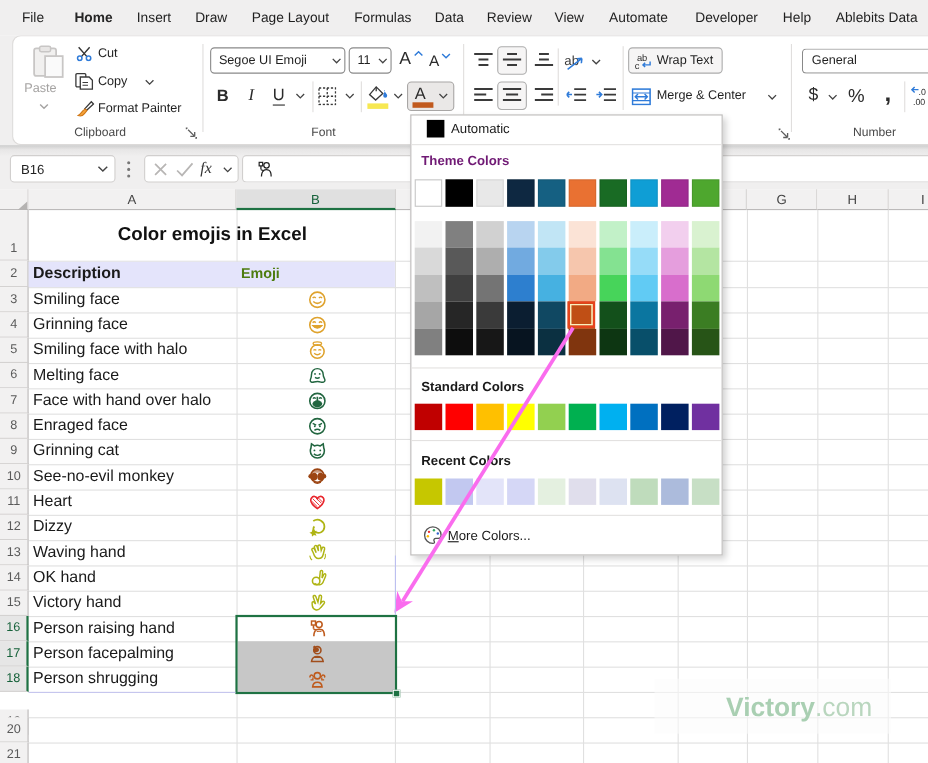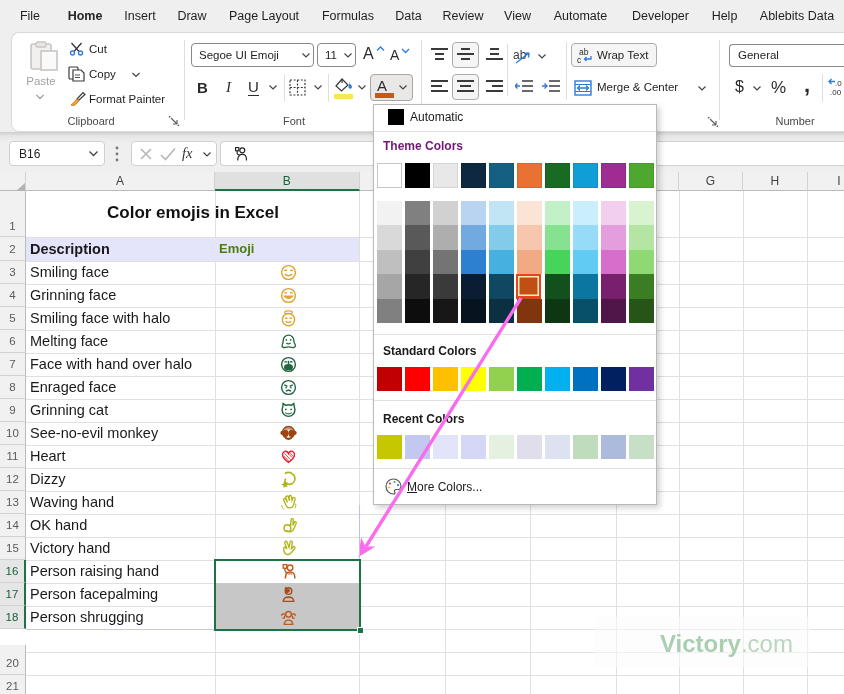--- a/index.html
+++ b/index.html
@@ -52,21 +52,21 @@
   <div class="tab" style="left:754px;width:86px;">Ablebits Data</div>
 </div>
 <div class="abs" id="ribbonbg"></div>
 <div class="abs" id="ribboncard"></div>
 
 <svg class="abs" style="left:28px;top:41px;" width="32" height="30" viewBox="0 0 32 30">
   <rect x="3" y="3" width="20" height="25" rx="2" fill="#F1F0EF" stroke="#C8C6C5" stroke-width="1.6"></rect>
   <rect x="8" y="1" width="10" height="5" rx="1.5" fill="#E8E6E5" stroke="#C8C6C5" stroke-width="1.4"></rect>
   <rect x="13" y="10" width="16" height="19" fill="#FAFAFA" stroke="#C8C6C5" stroke-width="1.6"></rect>
 </svg>
-<div class="abs ribtext" style="left:22px;top:75px;width:38px;text-align:center;color:#A5A3A2;">Paste</div>
+<div class="abs ribtext" style="left:22px;top:75px;width:38px;text-align:left;color:#A5A3A2;">Paste</div>
 <svg class="abs" style="left:35px;top:94px;" width="10" height="6" viewBox="0 0 10 6">
     <path d="M1.5 1 L5 4.5 L8.5 1" fill="none" stroke="#A5A3A2" stroke-width="1.3"></path>
   </svg>
 <svg class="abs" style="left:69px;top:42px;" width="15" height="14" viewBox="0 0 15 14">
   <path d="M12.5 1 L5 9.5 M2.5 1 L10 9.5" stroke="#333" stroke-width="1.3" fill="none"></path>
   <circle cx="3.5" cy="11" r="2" fill="none" stroke="#2f7bd9" stroke-width="1.4"></circle>
   <circle cx="11.5" cy="11" r="2" fill="none" stroke="#2f7bd9" stroke-width="1.4"></circle>
 </svg>
 <div class="abs ribtext" style="left:89px;top:43px;">Cut</div>
 <svg class="abs" style="left:68px;top:66px;" width="17" height="16" viewBox="0 0 17 16">

